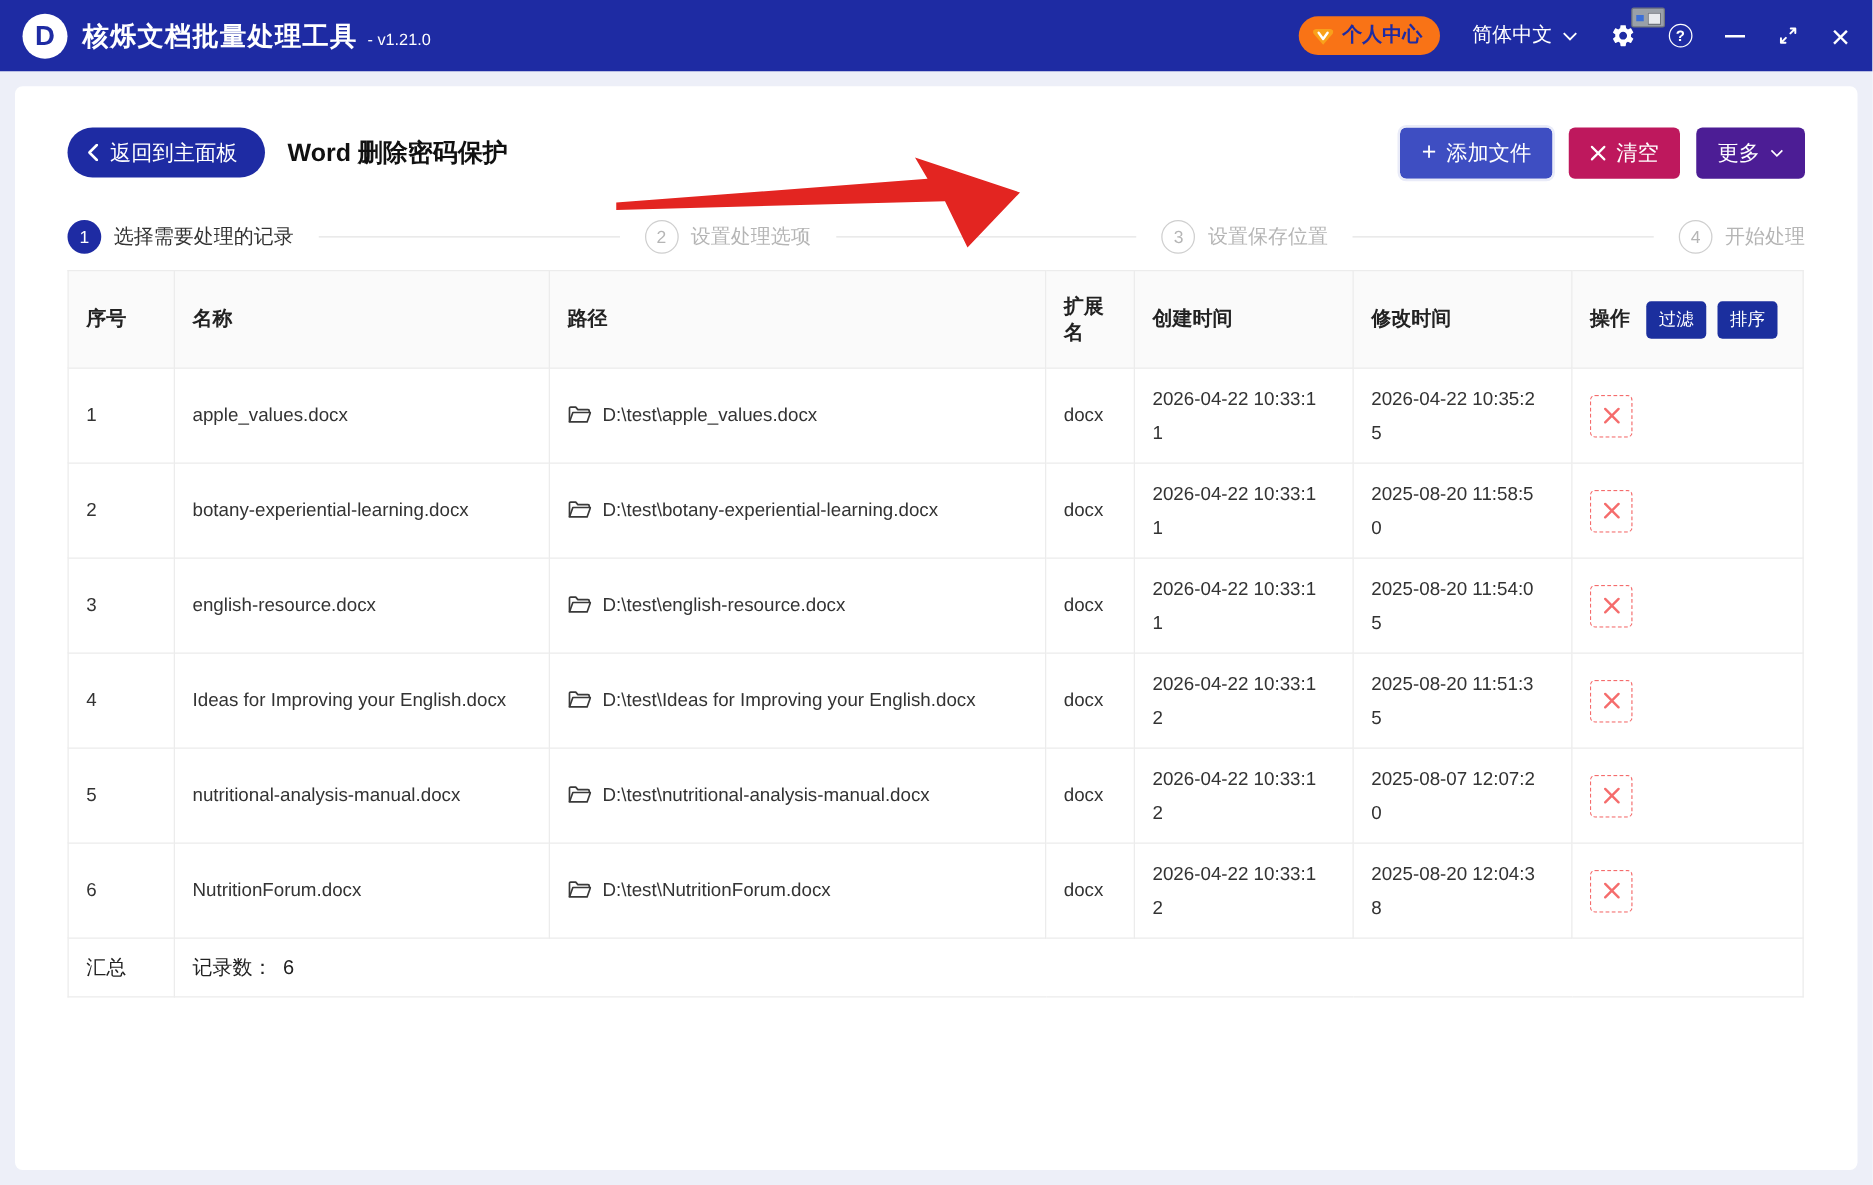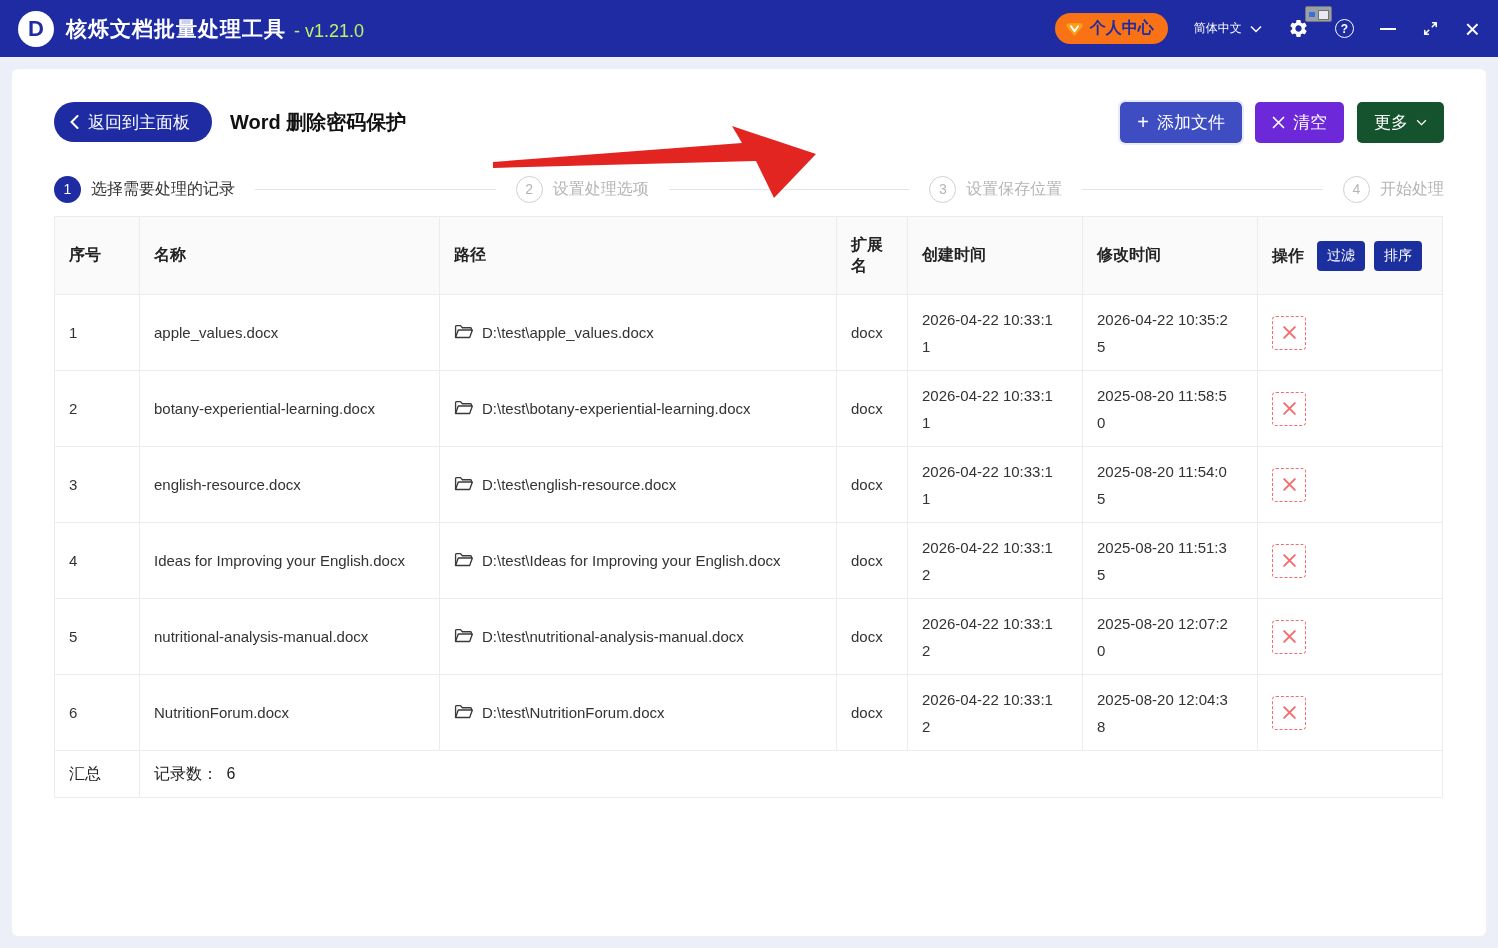--- a/index.html
+++ b/index.html
@@ -6,26 +6,26 @@
   html,body { width:1498px; height:948px; overflow:hidden; background:#edeff8;
     font-family:"Liberation Sans","DejaVu Sans",sans-serif; }
 
   
   .titlebar { height:57px; background:#1e2ba3; display:flex; align-items:center;
     padding:0 18px; color:#fff; position:relative; }
   .logo { width:36px; height:36px; border-radius:50%; background:#fff; color:#1e2ba3;
     display:flex; align-items:center; justify-content:center; font-weight:bold;
     font-size:22px; margin-right:12px; }
   .app-title { font-size:21px; font-weight:bold; letter-spacing:1px; }
-  .version { font-size:18px; color:#bef264; margin-left:8px; margin-top:6px; }
+  .version { font-size:13px; color:#ffffff; margin-left:8px; margin-top:6px; }
   .titlebar-right { margin-left:auto; display:flex; align-items:center; gap:26px; }
   .user-pill { background:#f97316; color:#1e2ba3; border-radius:16px; height:31px;
     display:flex; align-items:center; gap:6px; padding:0 14px 0 10px; font-size:16px;
     font-weight:bold; cursor:pointer; }
-  .lang { display:flex; align-items:center; gap:8px; font-size:12px; cursor:pointer; }
+  .lang { display:flex; align-items:center; gap:8px; font-size:16px; cursor:pointer; }
   .tb-icon { display:flex; align-items:center; justify-content:center; cursor:pointer; }
   .help-circle { width:19px; height:19px; border:1.6px solid #fff; border-radius:50%;
     font-size:12px; font-weight:bold; display:flex; align-items:center; justify-content:center; }
   .min-bar { display:block; width:16px; border-top:2px solid #fff; }
   .close-x { font-size:26px; line-height:20px; font-weight:300; }
   .mini-monitor { position:absolute; top:6px; right:166px; width:27px; height:16px;
     background:#9aa0a8; border:1px solid #70757d; border-radius:2px; }
   .mini-monitor::after { content:""; position:absolute; right:2px; top:3px; width:9px;
     height:8px; background:#e8eaee; border:1px solid #70757d; }
   .mini-monitor::before { content:""; position:absolute; left:3px; top:5px; width:6px;
@@ -40,22 +40,22 @@
   .back-btn { background:#1e2ba3; color:#fff; border:none; height:40px; border-radius:20px;
     padding:0 22px 0 16px; font-size:17px; display:flex; align-items:center; gap:9px;
     cursor:pointer; font-family:Liberation Serif, serif; }
   .page-title { font-size:20px; font-weight:bold; color:#111; margin-left:18px; }
   .toolbar-actions { margin-left:auto; display:flex; gap:13px; }
   .act-btn { border:none; height:41px; border-radius:5px; color:#fff; font-size:17px;
     padding:0 17px; display:flex; align-items:center; gap:8px; cursor:pointer;
     font-family:inherit; }
   .btn-add { background:#3e4ec2; outline:2px solid #e9ebf8; }
   .btn-import { background:#1b29a8; }
-  .btn-clear { background:#6d28d9; }
-  .btn-more { background:#14532d; }
+  .btn-clear { background:#be185d; }
+  .btn-more { background:#4c1d95; }
   .plus-glyph { font-size:20px; font-weight:400; }
 
   
   .red-arrow { position:absolute; left:476px; top:54px; width:340px; height:85px;
     pointer-events:none; z-index:5; }
 
   
   .steps { display:flex; align-items:center; margin-top:31px; height:30px; }
   .step { display:flex; align-items:center; gap:10px; white-space:nowrap; }
   .step-circle { width:27px; height:27px; border-radius:50%; display:flex;
@@ -347,21 +347,21 @@
                 <svg width="19" height="16" viewBox="0 0 24 20" fill="none" stroke="#3a3a3a" stroke-width="1.7" stroke-linejoin="round">
                   <path d="M2 17 V3.2 C2 2.5 2.5 2 3.2 2 H8.3 L10.5 4.6 H20.7 C21.4 4.6 22 5.2 22 5.9 V7.5"></path>
                   <path d="M2 17 L5.4 7.5 H23.2 L19.8 17 Z"></path>
                 </svg>
               </span>
               <span>D:\test\nutritional-analysis-manual.docx</span>
             </div>
           </td>
           <td class="c-ext">docx</td>
           <td class="c-created">2026-04-22 10:33:12</td>
-          <td class="c-modified">2025-08-20 12:07:20</td>
+          <td class="c-modified">2025-08-07 12:07:20</td>
           <td class="c-ops">
             <button class="del-btn">
               <svg width="15" height="15" viewBox="0 0 14 14" stroke="#f56c6c" stroke-width="1.8" stroke-linecap="round">
                 <path d="M2 2 L12 12 M12 2 L2 12"></path>
               </svg>
             </button>
           </td>
         </tr>
         <tr>
           <td class="c-index">6</td>

